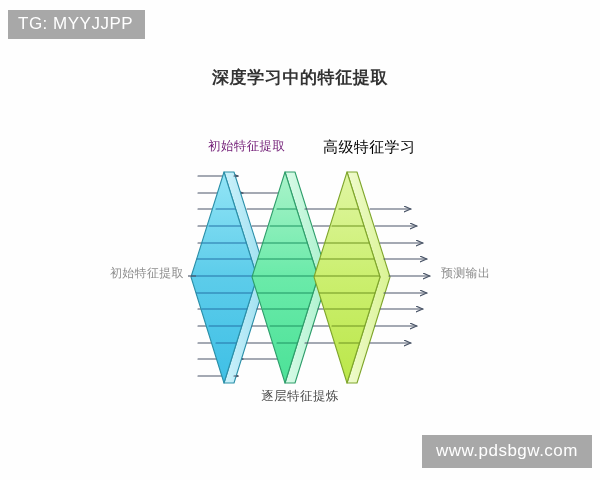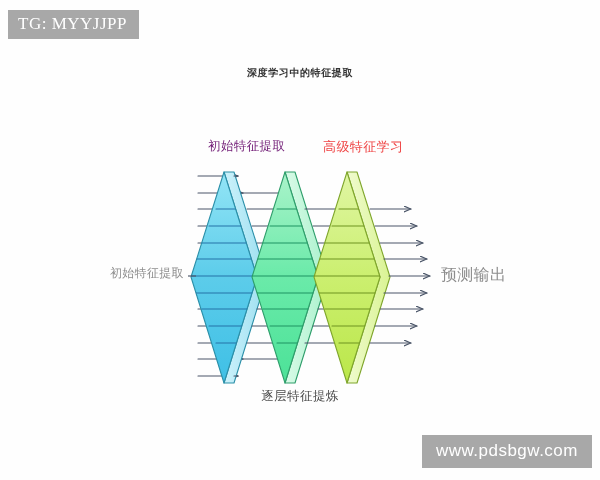--- a/index.html
+++ b/index.html
@@ -34,71 +34,70 @@
     display: flex;
     align-items: center;
     justify-content: center;
     white-space: nowrap;
   }
   #wm-top {
     left: 8px;
     top: 10px;
     padding: 4px 12px 5px 10px;
     font-size: 17px;
-    font-family: Liberation Serif, serif;
   }
   #wm-bottom {
     right: 8px;
     bottom: 12px;
     padding: 6px 14px 7px 14px;
     font-size: 17px;
     margin-top: 32px;
   }
 
   
   .lbl {
     position: absolute;
     white-space: nowrap;
     font-family: "Liberation Sans", "DejaVu Sans", sans-serif;
   }
   #title {
     left: 0;
     top: 66px;
     width: 600px;
     text-align: center;
-    font-size: 10px;
+    font-size: 17px;
     font-weight: bold;
     color: #333333;
     letter-spacing: 0.6px;
   }
   #label-stage-1 {
     left: 208px;
     top: 138px;
     font-size: 12.5px;
     color: #701a75;
     letter-spacing: 0.4px;
   }
   #label-stage-2 {
     left: 323px;
     top: 138px;
-    font-size: 13px;
-    color: #ef4444;
+    font-size: 15px;
+    color: #000000;
     letter-spacing: 0.4px;
   }
   #label-input {
     left: 110px;
     top: 265px;
     font-size: 12px;
     color: #8d8d8d;
     letter-spacing: 0.3px;
   }
   #label-output {
     left: 441px;
     top: 265px;
-    font-size: 16px;
+    font-size: 12px;
     color: #8d8d8d;
     letter-spacing: 0.3px;
   }
   #label-bottom {
     left: 0;
     top: 388px;
     width: 600px;
     text-align: center;
     font-size: 12.5px;
     color: #4a4a4a;

